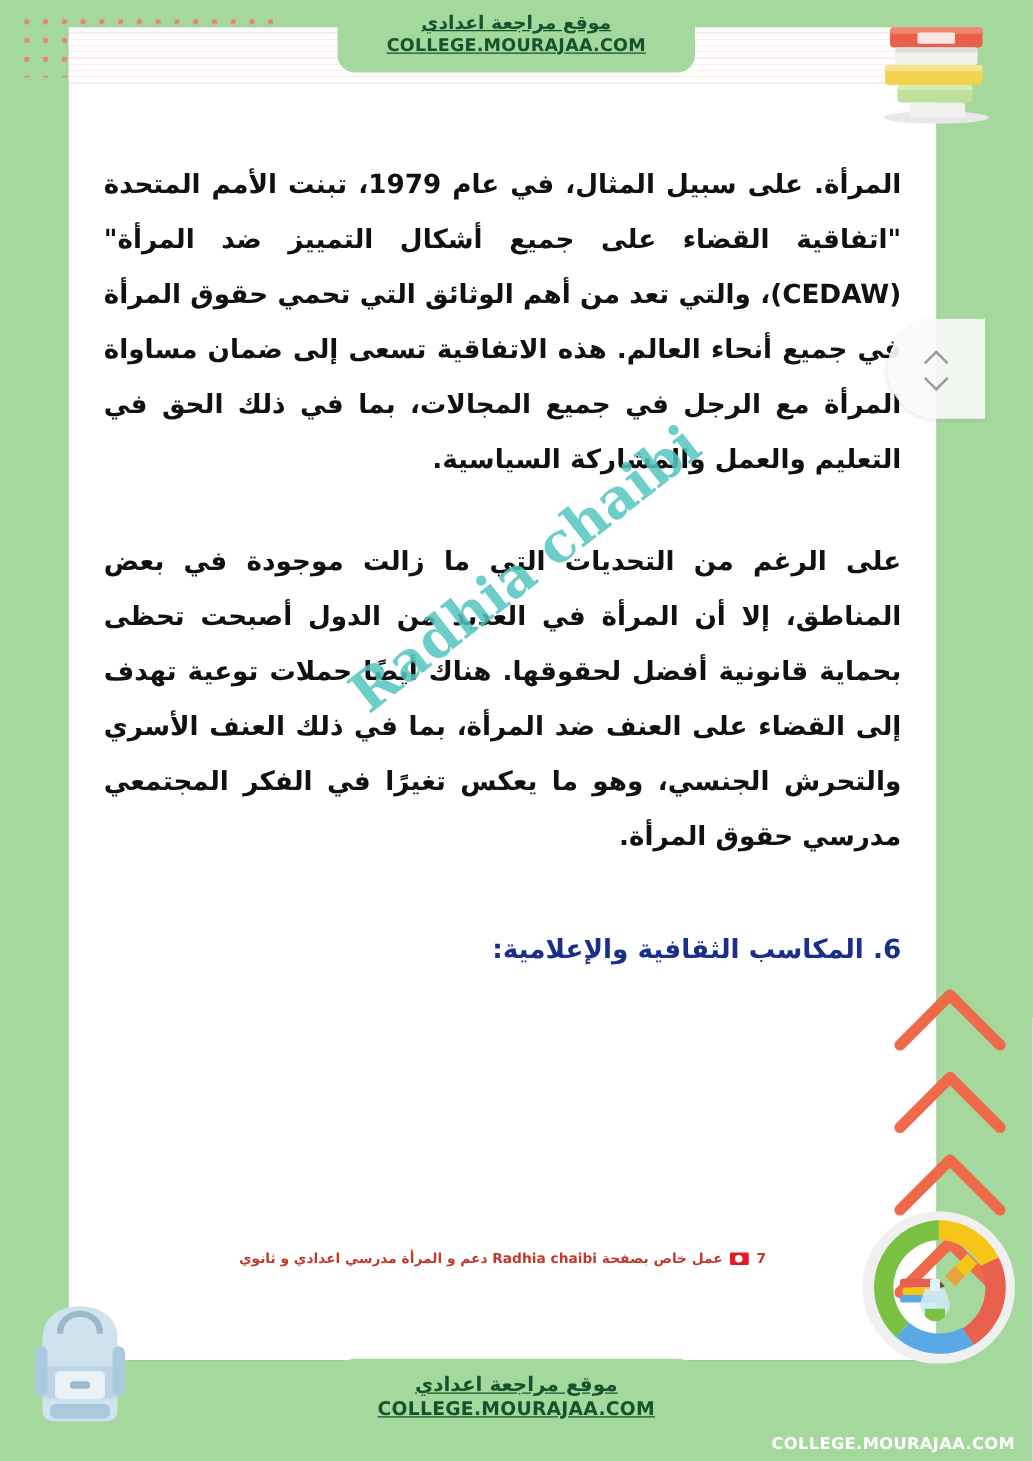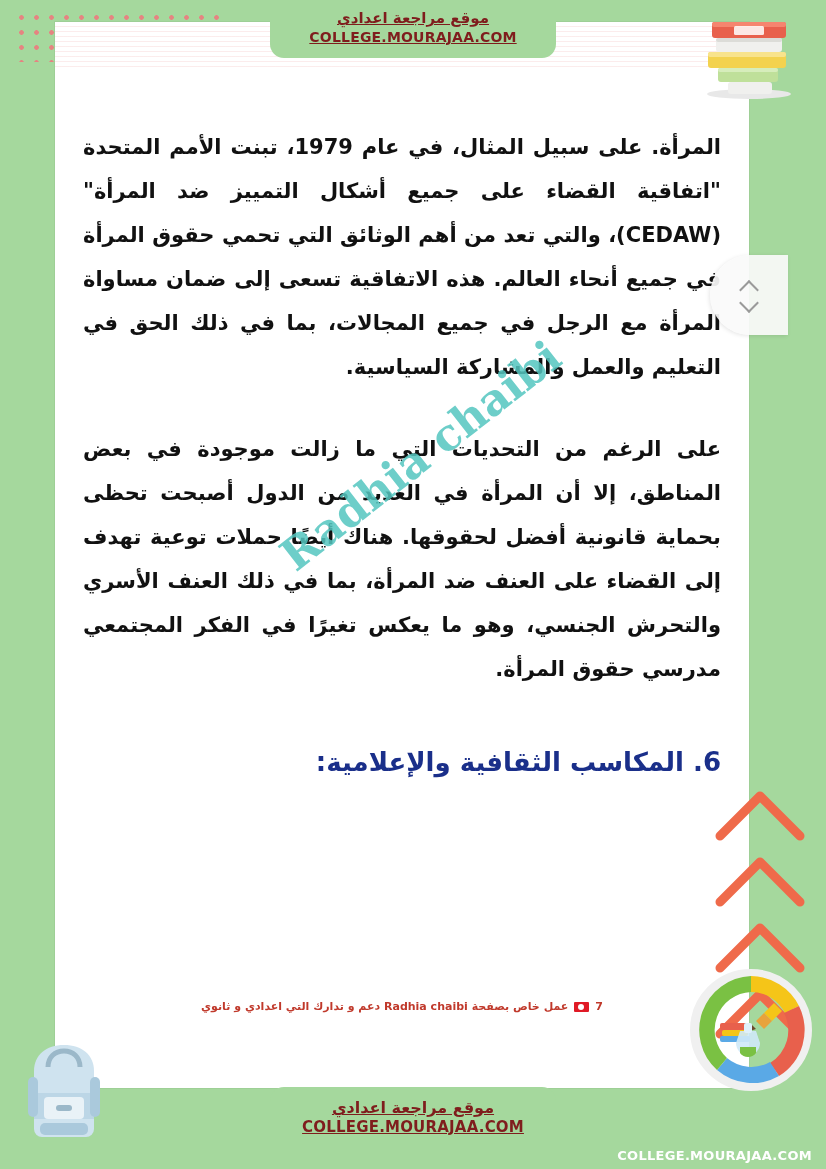--- a/index.html
+++ b/index.html
@@ -55,21 +55,21 @@
     background: #a5d89d;
     border-bottom-left-radius: 14px;
     border-bottom-right-radius: 14px;
     text-align: center;
     padding-top: 8px;
     z-index: 6;
   }
   .top-banner a,
   .bottom-banner a {
     display: block;
-    color: #7f1d1d;
+    color: #14532d;
     text-decoration: underline;
     font-weight: bold;
   }
   .banner-ar { font-size: 15px; line-height: 20px; }
   .banner-url { font-size: 14px; line-height: 19px; letter-spacing: .2px; }
 
   
   .bottom-banner {
     position: absolute;
     left: 270px; bottom: 20px;
@@ -108,21 +108,21 @@
     font-family: "DejaVu Sans", sans-serif;
     font-size: 21px;
     line-height: 44px;
     font-weight: bold;
     margin: 0 0 38px 0;
     text-align: justify;
     text-align-last: right;
     letter-spacing: 0;
   }
   .heading {
-    font-size: 26px;
+    font-size: 21px;
     font-weight: bold;
     color: #1a2f8a;
     margin-top: 56px;
     text-align: right;
     direction: rtl;
   }
   .heading .num { color: #1a2f8a; }
 
   
   .watermark {
@@ -280,21 +280,21 @@
   <div class="heading">
     <span class="num">6</span><span>. المكاسب الثقافية والإعلامية:</span>
   </div>
 </div>
 
 <div class="watermark">Radhia chaibi</div>
 
 <div class="credit">
   <span class="page-no">7</span>
   <span class="flag"></span>
-  <span>عمل خاص بصفحة Radhia chaibi دعم و تدارك التي اعدادي و ثانوي</span>
+  <span>عمل خاص بصفحة Radhia chaibi دعم و المرأة مدرسي اعدادي و ثانوي</span>
 </div>
 
 <div class="chev-deco">
   <svg viewBox="0 0 92 250" width="92" height="250" xmlns="http://www.w3.org/2000/svg">
     <g fill="none" stroke="#ef6a4a" stroke-width="9" stroke-linecap="round" stroke-linejoin="round">
       <polyline points="6,46 46,6 86,46"></polyline>
       <polyline points="6,112 46,72 86,112"></polyline>
       <polyline points="6,178 46,138 86,178"></polyline>
       <polyline points="6,244 46,204 86,244"></polyline>
     </g>

